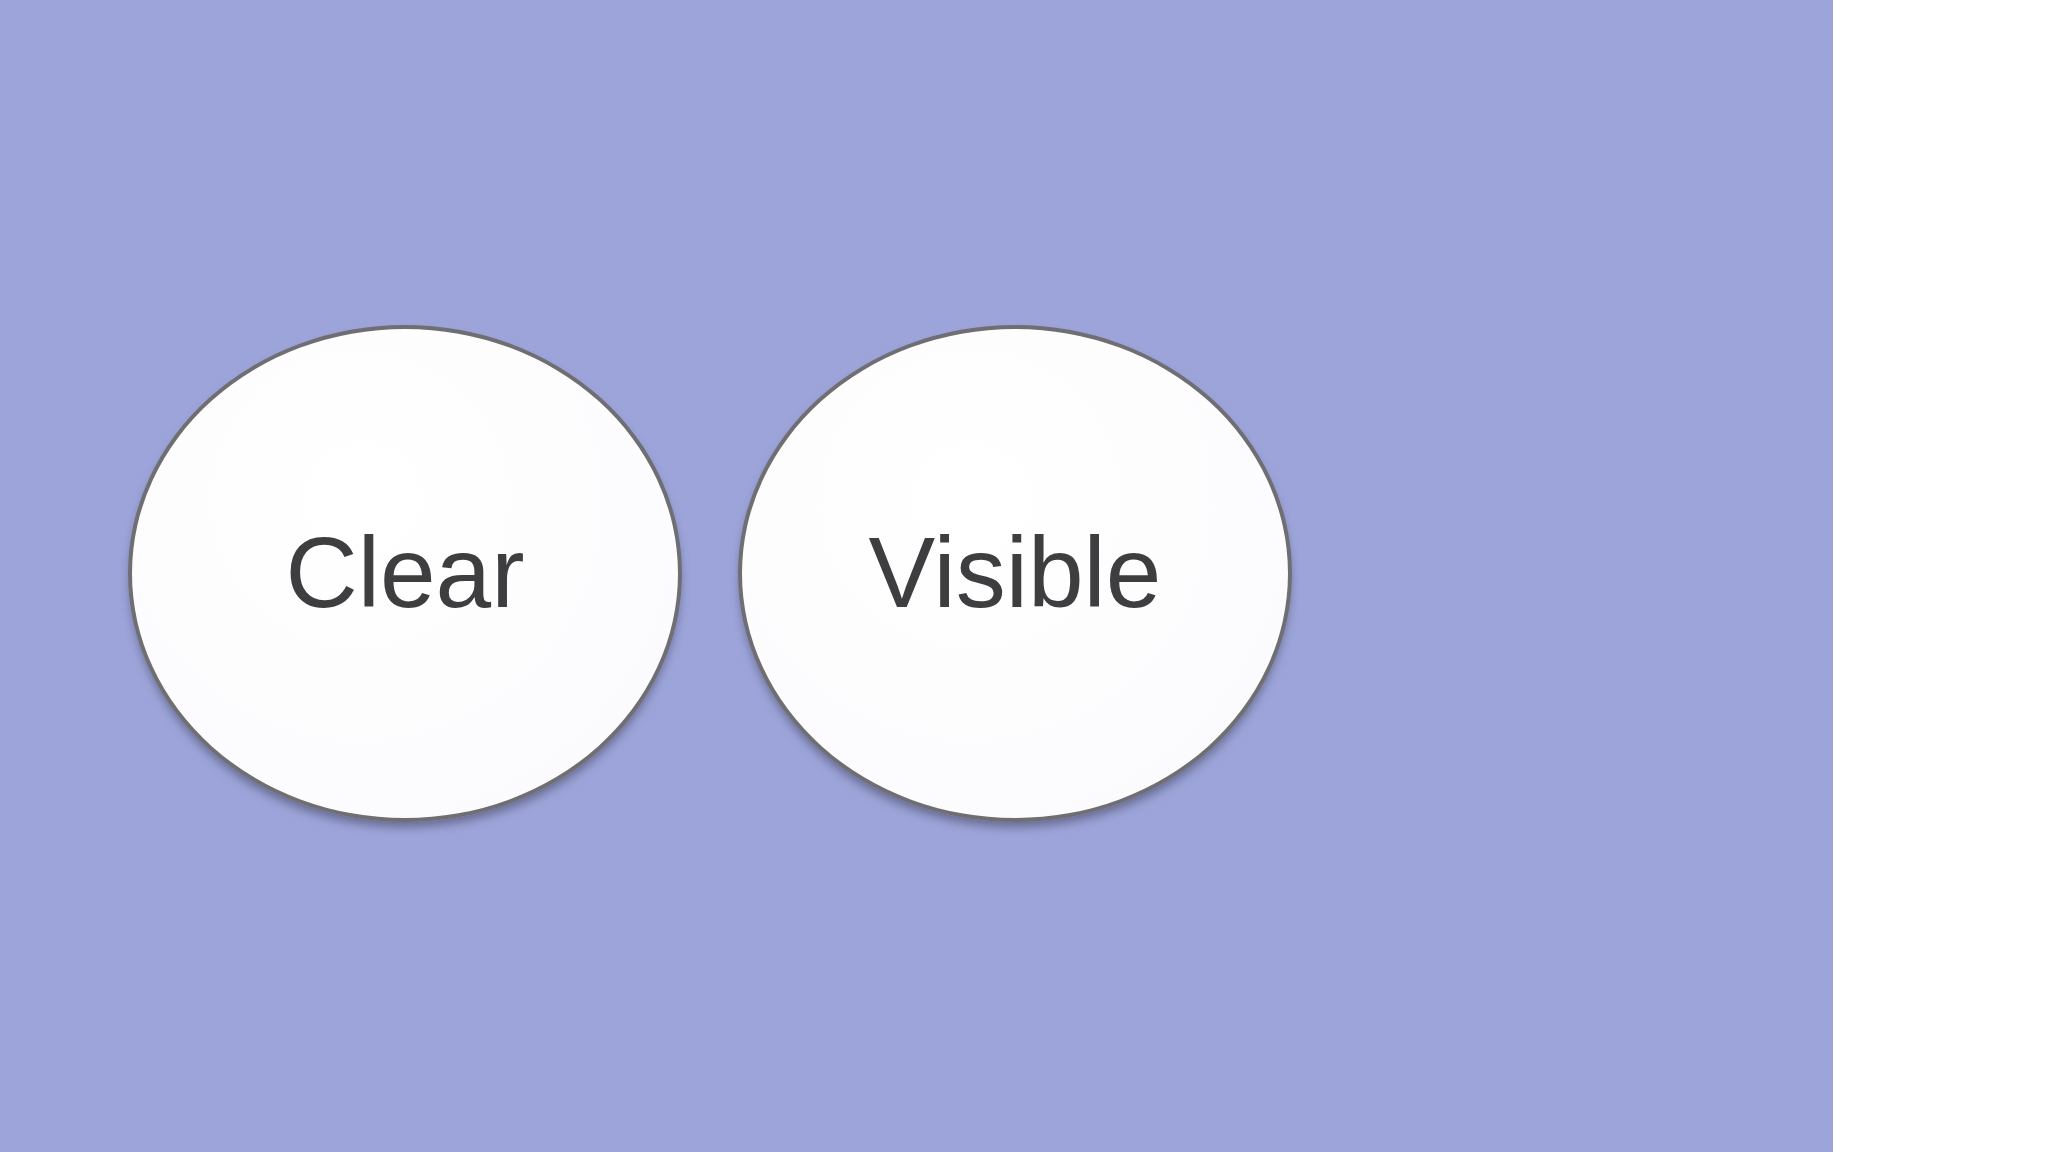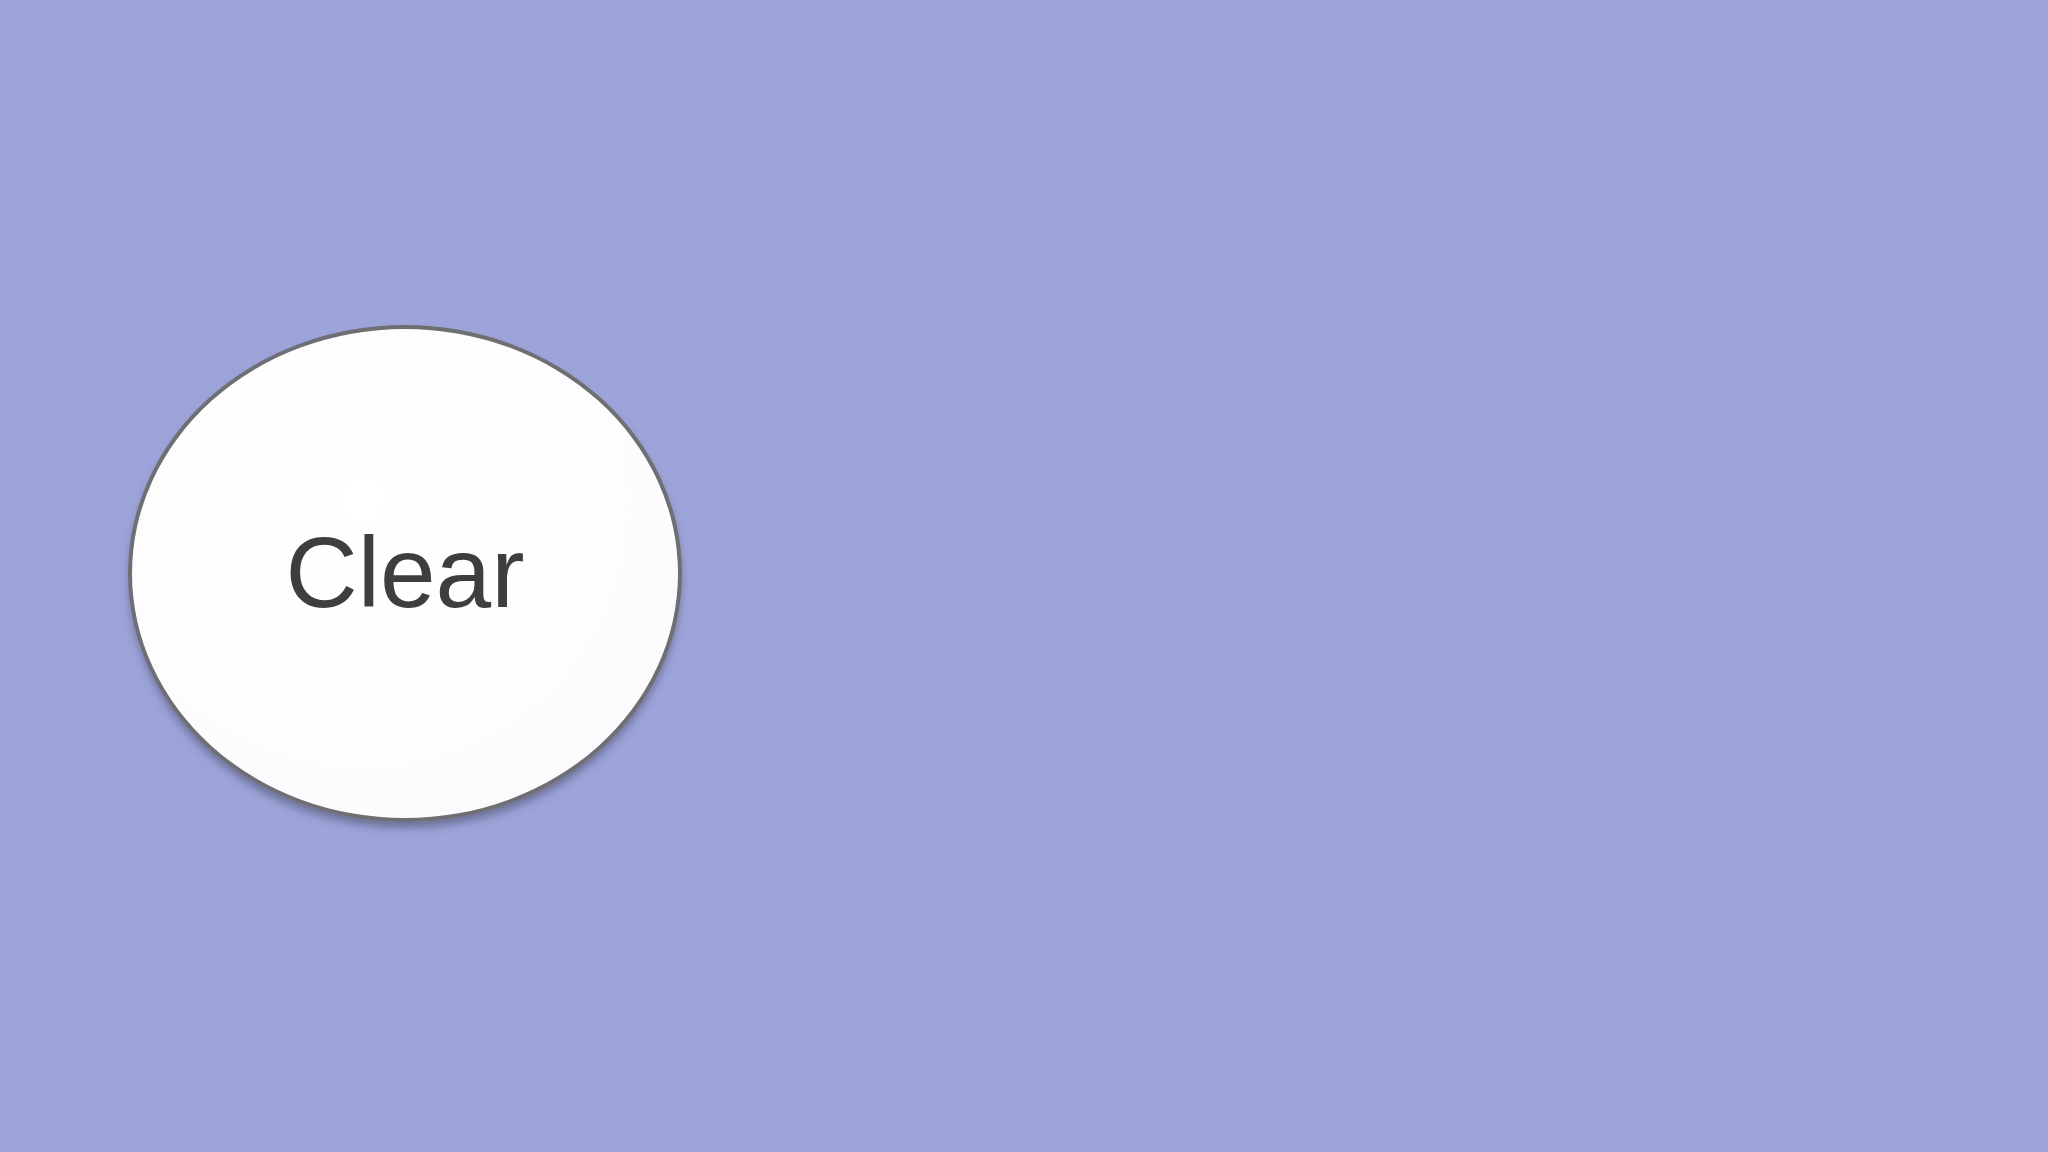--- a/index.html
+++ b/index.html
@@ -2,21 +2,21 @@
 <html style="--background: #9ca4d9; --node-fill: #fcfcfe; --node-border: #6e6e73; --text: #3e3e40;"><head>
 <meta charset="utf-8">
 <style>
   html, body {
     margin: 0;
     padding: 0;
     font-family: "Liberation Sans", sans-serif;
   }
   .slide {
     position: relative;
-    width: 2048px;
+    width: 1833px;
     height: 1152px;
     background: var(--background, #9ca4d9);
     overflow: hidden;
     text-align: right;
   }
   .node {
     position: absolute;
     top: 325px;
     width: 554px;
     height: 497px;
@@ -41,13 +41,16 @@
     transform: translateY(-2px);
   }
 </style>
 </head>
 <body>
 
 <div class="slide">
   <div class="node node-0">
     <span class="node-label">Clear</span>
   </div>
+  <div class="node node-1">
+    <span class="node-label">Visible</span>
+  </div>
 </div>
 
 </body></html>

